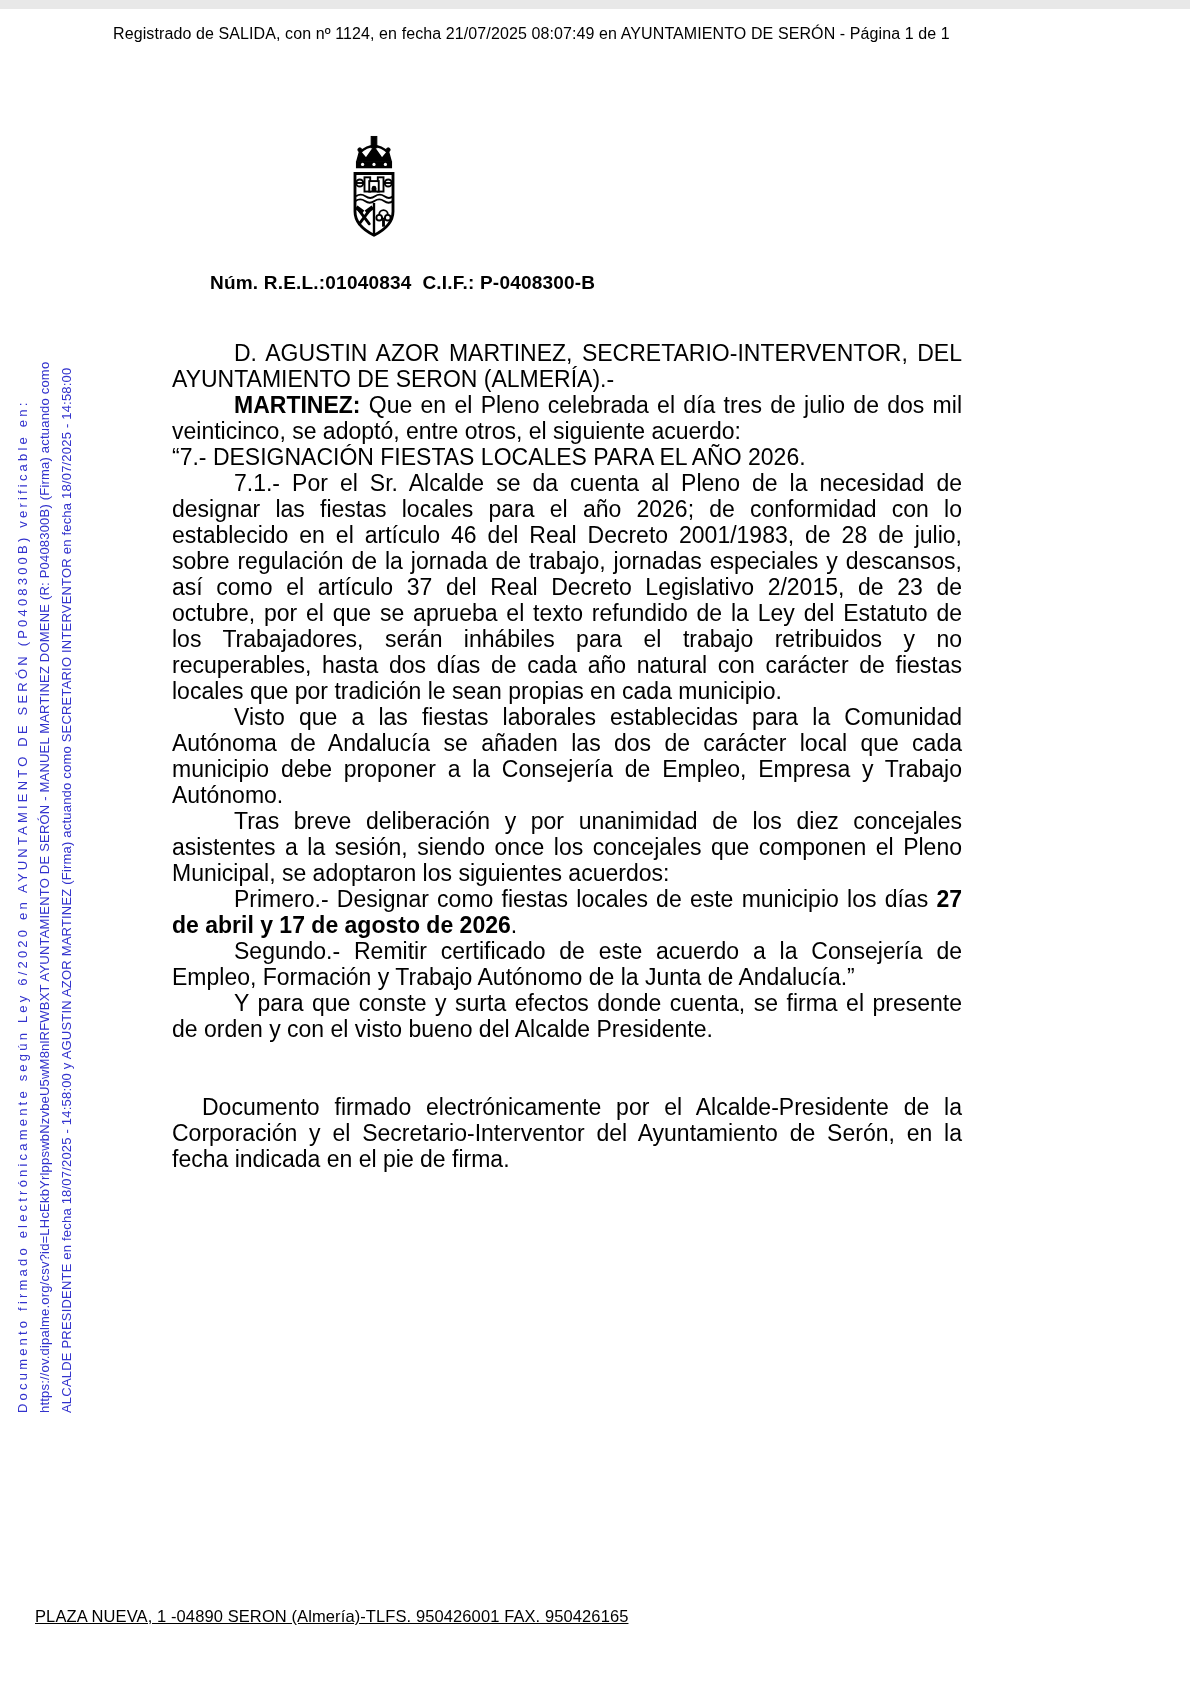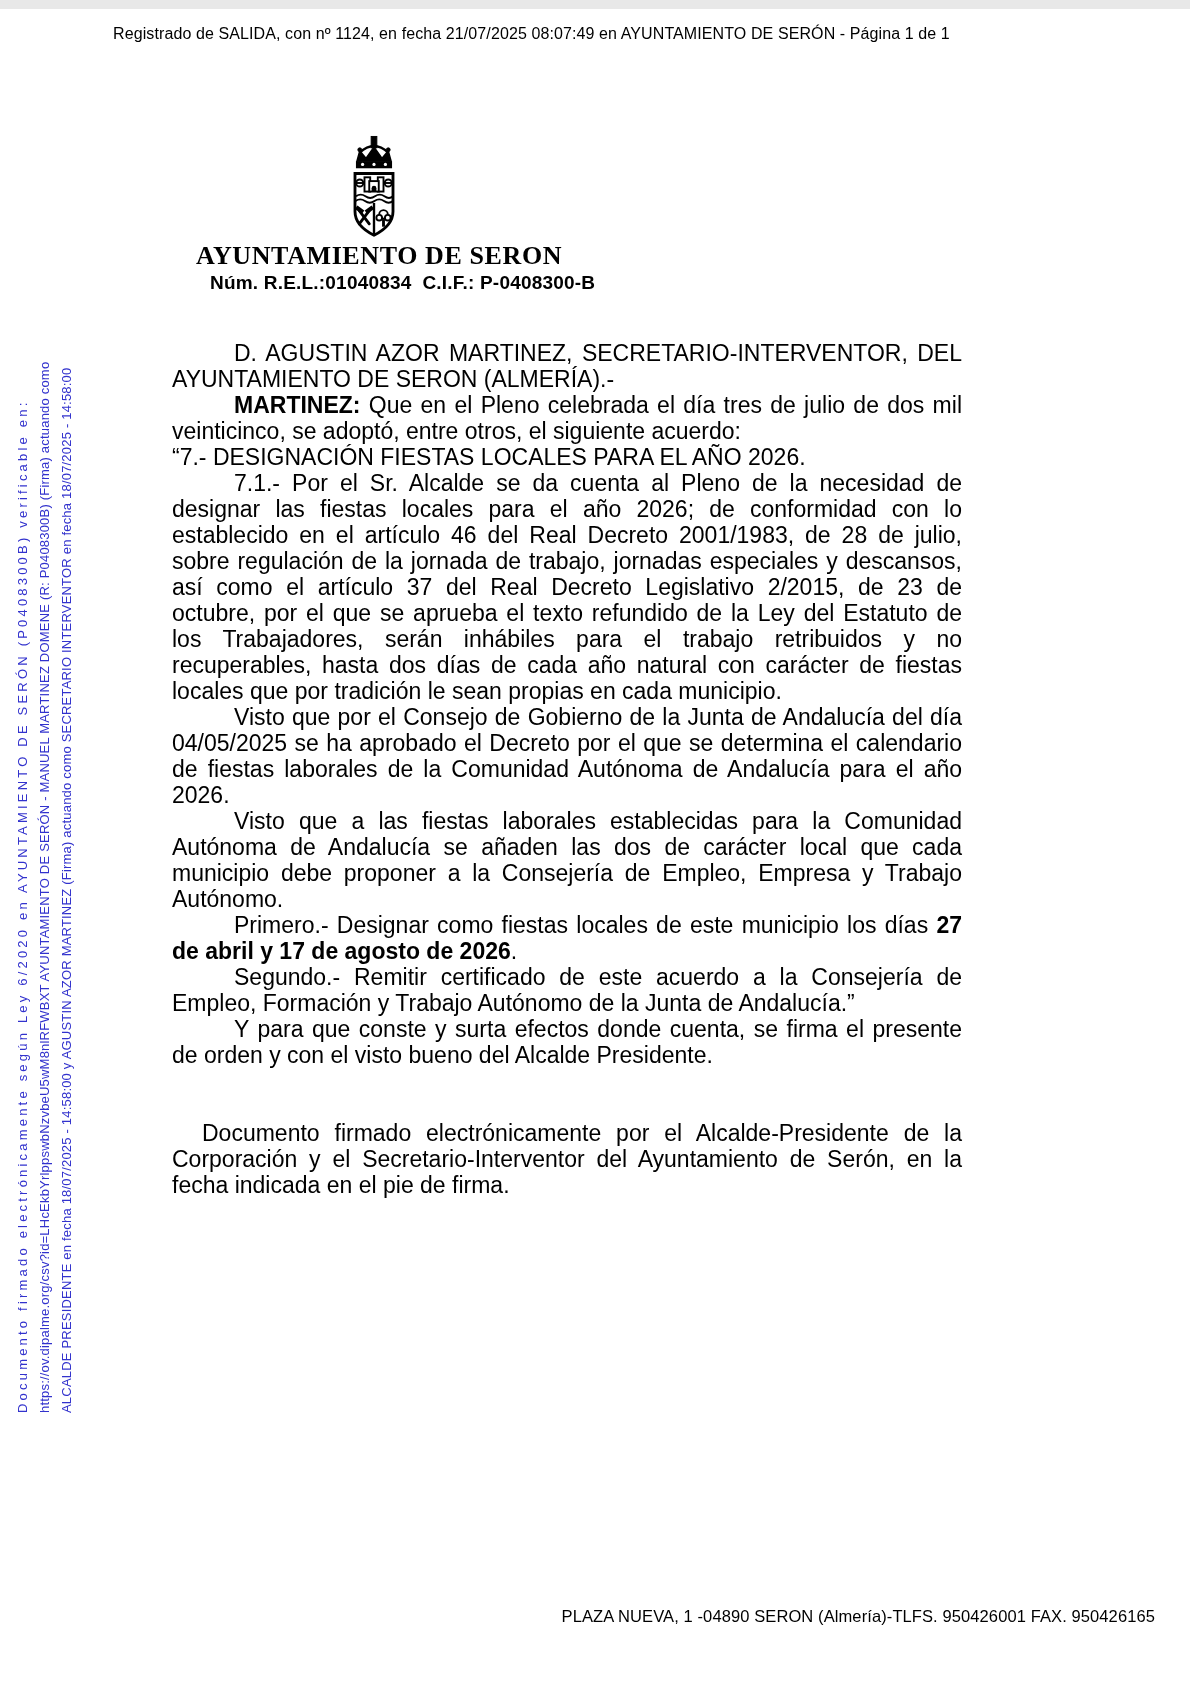--- a/index.html
+++ b/index.html
@@ -41,21 +41,21 @@
     position:absolute; bottom:0; white-space:nowrap;
     transform-origin:0 100%; transform:rotate(-90deg);
     font-size:13px; line-height:15px;
   }
   .sig-line.l0 { left:30px; letter-spacing:3.2px; }
   .sig-line.l1 { left:52px; letter-spacing:0.2px; }
   .sig-line.l2 { left:74px; letter-spacing:0.2px; }
   
   .footer {
     position:absolute; top:1598px; left:35px; width:1120px;
-    text-align:right; font-size:16.5px; letter-spacing:0.1px;
+    text-align:left; font-size:16.5px; letter-spacing:0.1px;text-decoration:underline;
   }
 </style>
 </head>
 <body>
 
 <div class="page">
 
   <div class="reg-header">Registrado de SALIDA, con nº 1124, en fecha 21/07/2025 08:07:49 en AYUNTAMIENTO DE SERÓN - Página 1 de 1</div>
 
   <svg class="crest" viewBox="0 0 160 240" xmlns="http://www.w3.org/2000/svg">
@@ -103,30 +103,29 @@
     <rect x="61" y="172" width="18" height="9" transform="rotate(-36 70 176)" fill="#000"></rect>
 
     <g stroke="#000" fill="#fff" stroke-width="4">
       <circle cx="100" cy="186" r="9"></circle>
       <circle cx="91" cy="193" r="6"></circle>
       <circle cx="109" cy="193" r="6"></circle>
     </g>
     <rect x="97" y="196" width="6" height="16" fill="#000"></rect>
   </svg>
 
-  <div class="org-name">AYUNTAMIENTO DE SERON</div>
   <div class="org-reg">Núm. R.E.L.:01040834  C.I.F.: P-0408300-B</div>
 
   <div class="doc-body">
       <p class="indent"><span>D. AGUSTIN AZOR MARTINEZ, SECRETARIO-INTERVENTOR, DEL AYUNTAMIENTO DE SERON (ALMERÍA).-</span></p>
       <p class="indent"><b>MARTINEZ:</b><span> Que en el Pleno celebrada el día tres de julio de dos mil veinticinco, se adoptó, entre otros, el siguiente acuerdo:</span></p>
       <p class=""><span>“7.- DESIGNACIÓN FIESTAS LOCALES PARA EL AÑO 2026.</span></p>
       <p class="indent"><span>7.1.- Por el Sr. Alcalde se da cuenta al Pleno de la necesidad de designar las fiestas locales para el año 2026; de conformidad con lo establecido en el artículo 46 del Real Decreto 2001/1983, de 28 de julio, sobre regulación de la jornada de trabajo, jornadas especiales y descansos, así como el artículo 37 del Real Decreto Legislativo 2/2015, de 23 de octubre, por el que se aprueba el texto refundido de la Ley del Estatuto de los Trabajadores, serán inhábiles para el trabajo retribuidos y no recuperables, hasta dos días de cada año natural con carácter de fiestas locales que por tradición le sean propias en cada municipio.</span></p>
-      <p class="indent"><span>Visto que por el Consejo de Gobierno de la Junta de Andalucía del día 04/05/2025 se ha aprobado el Decreto por el que se determina el calendario de fiestas laborales de la Comunidad Autónoma de Andalucía para el año 2026.</span></p>
       <p class="indent"><span>Visto que a las fiestas laborales establecidas para la Comunidad Autónoma de Andalucía se añaden las dos de carácter local que cada municipio debe proponer a la Consejería de Empleo, Empresa y Trabajo Autónomo.</span></p>
+      <p class="indent"><span>Tras breve deliberación y por unanimidad de los diez concejales asistentes a la sesión, siendo once los concejales que componen el Pleno Municipal, se adoptaron los siguientes acuerdos:</span></p>
       <p class="indent"><span>Primero.- Designar como fiestas locales de este municipio los días </span><b>27 de abril y 17 de agosto de 2026</b><span>.</span></p>
       <p class="indent"><span>Segundo.- Remitir certificado de este acuerdo a la Consejería de Empleo, Formación y Trabajo Autónomo de la Junta de Andalucía.”</span></p>
       <p class="indent"><span>Y para que conste y surta efectos donde cuenta, se firma el presente de orden y con el visto bueno del Alcalde Presidente.</span></p>
       <p class=" closing"><span>Documento firmado electrónicamente por el Alcalde-Presidente de la Corporación y el Secretario-Interventor del Ayuntamiento de Serón, en la fecha indicada en el pie de firma.</span></p>
     </div>
 
   <div class="signature-sidebar">
     <div class="sig-line l0">Documento firmado electrónicamente según Ley 6/2020 en AYUNTAMIENTO DE SERÓN (P0408300B) verificable en:</div>
     <div class="sig-line l1">https://ov.dipalme.org/csv?id=LHcEkbYrlppswbNzvbeU5wM8nlRFWBXT AYUNTAMIENTO DE SERÓN - MANUEL MARTINEZ DOMENE (R: P0408300B) (Firma) actuando como</div>
     <div class="sig-line l2">ALCALDE PRESIDENTE en fecha 18/07/2025 - 14:58:00 y AGUSTIN AZOR MARTINEZ (Firma) actuando como SECRETARIO INTERVENTOR en fecha 18/07/2025 - 14:58:00</div>

